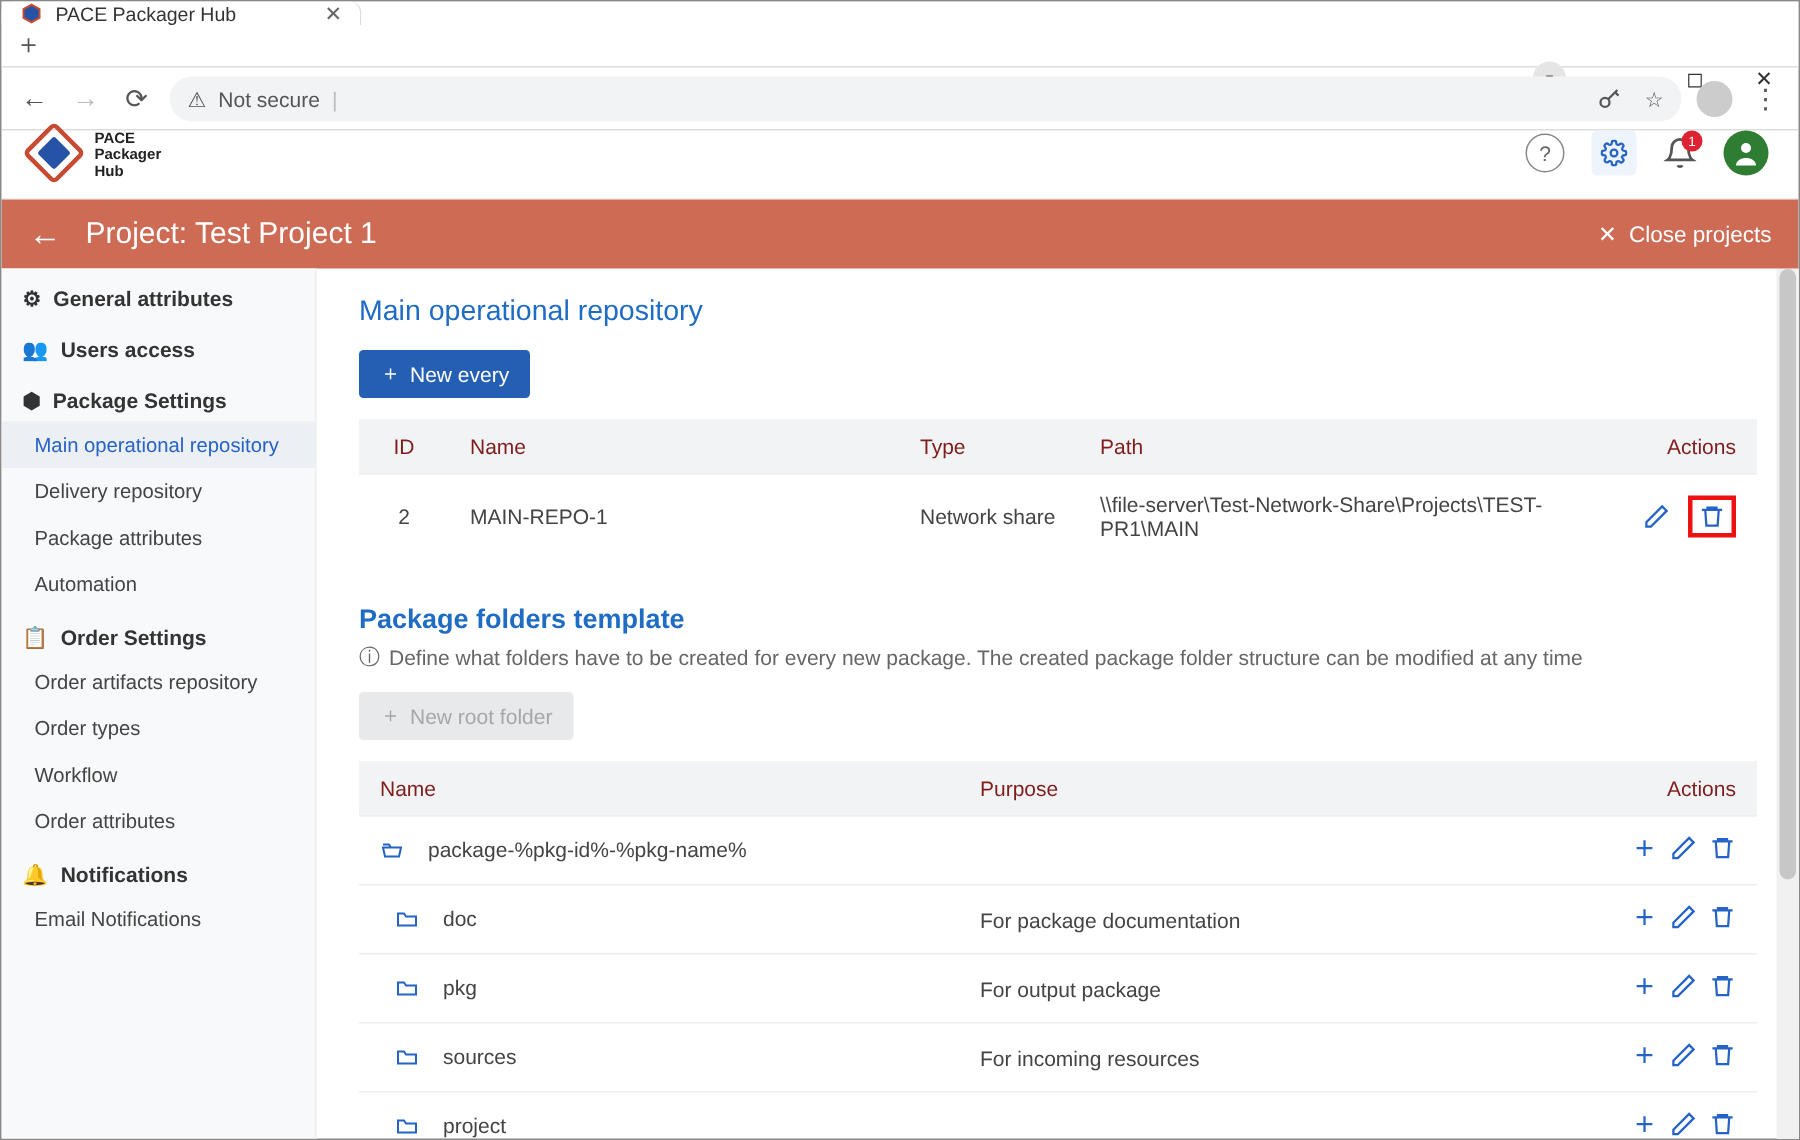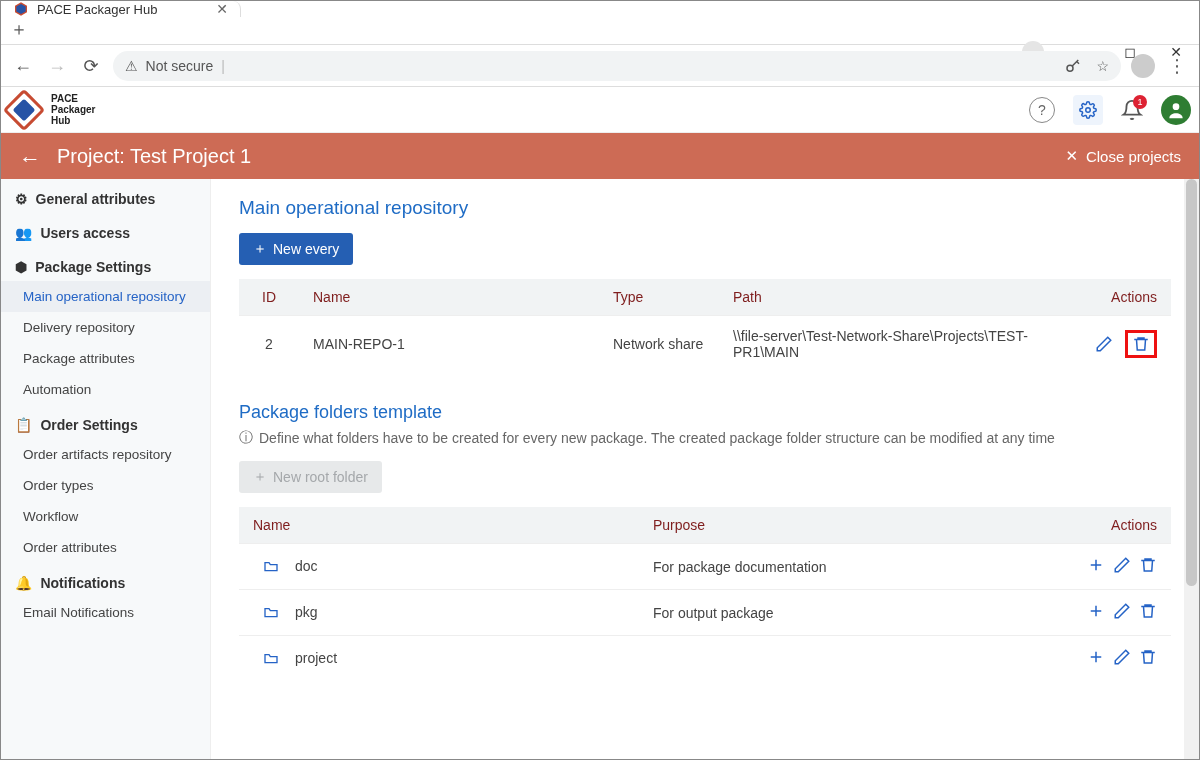--- a/index.html
+++ b/index.html
@@ -16,21 +16,21 @@
 
   
   .toolbar { height: 42px; display:flex; align-items:center; gap:10px; padding: 0 10px; border-bottom: 1px solid #ddd; }
   .navicon { width:24px; text-align:center; color:#555; font-size:18px;}
   .navicon.disabled { color:#bbb; }
   .addr { flex:1; height:30px; border-radius:15px; background:#f1f3f4; display:flex; align-items:center; padding:0 12px; gap:8px; color:#555; font-size:14px;}
   .addr-right { margin-left:auto; display:flex; gap:14px; align-items:center; color:#555; }
   .avatar-small { width:24px; height:24px; border-radius:50%; background:#ccc; display:inline-block;}
 
   
-  .apphead { height:46px; display:flex; align-items:center; padding:0 8px; gap:12px; border-bottom:1px solid #eee;}
+  .apphead { height:46px; display:flex; align-items:flex-start; padding:0 20px; gap:12px; border-bottom:1px solid #eee;}
   .logo { width:30px; height:30px; border:3px solid #c74b32; transform:rotate(45deg); border-radius:4px; position:relative;}
   .logo::after { content:""; position:absolute; inset:4px; background:#2653a6; border-radius:2px;}
   .logotext { font-size:10px; font-weight:700; line-height:1.1; color:#222;}
   .appicons { margin-left:auto; display:flex; gap:18px; align-items:center; }
   .iconcirc { width:26px; height:26px; border:1.5px solid #888; border-radius:50%; display:flex; align-items:center; justify-content:center; font-size:14px; color:#666;}
   .gear { color:#2563c6; border-color:#a9c4ea; width:30px; height:30px; background:#eef4fc; border-radius:4px; display:flex; align-items:center; justify-content:center;}
   .bell { position:relative; }
   .badge { position:absolute; top:-4px; right:-4px; width:14px; height:14px; border-radius:50%; background:#d23; color:#fff; font-size:9px; display:flex; align-items:center; justify-content:center;}
   .avatar { width:30px; height:30px; border-radius:50%; background:#2e7d32; display:flex; align-items:center; justify-content:center; color:#fff; }
 
@@ -41,21 +41,21 @@
 
   
   .appbody { display:flex; height: calc(760px - 44px - 42px - 46px - 46px); }
   .sidebar { width:210px; background:#f7f9fa; border-right:1px solid #eee; font-size:14px; color:#333; overflow:auto;}
   .side-sec { padding:12px 14px 6px; font-weight:600; display:flex; align-items:center; gap:8px;}
   .side-item { padding:8px 22px; font-size:13.5px; color:#444; cursor:pointer;}
   .side-item.active { background:#eceff3; color:#2563c6; }
 
   .content { flex:1; padding:18px 28px 18px; overflow:auto; position:relative;}
   .sectitle { color:#1f6cc5; font-size:19px; margin-bottom:14px;}
-  .sectitle2 { color:#1f6cc5; font-size:18px; margin:30px 0 2px;}
+  .sectitle2 { color:#1f6cc5; font-size:18px; margin:30px 0 2px;font-weight:bold;}
   .btn { display:inline-flex; align-items:center; gap:6px; padding:7px 14px; font-size:14px; border-radius:3px; cursor:pointer;}
   .btn-blue { background:#255fb3; color:#fff;}
   .btn-gray { background:#e7e9ea; color:#a5a8ab;}
 
   table { width:100%; border-collapse:collapse; margin-top:14px; font-size:14px; color:#444;}
   thead th { text-align:left; font-weight:400; background:#f1f3f4; padding:10px 14px; color:#7f1d1d;}
   tbody td { padding:12px 14px; border-top:1px solid #eee; vertical-align:middle;}
   .actcol { text-align:right; white-space:nowrap;}
   .aicon { color:#2563c6; margin-left:8px; display:inline-flex; }
   .highlight { border:3px solid #e11; padding:2px 4px;}
@@ -241,20 +241,41 @@
     <table>
       <thead>
           <tr>
         <th style="width:400px">Name</th>
         <th>Purpose</th>
         <th class="actcol" style="width:110px">Actions</th>
       </tr>
         </thead>
       <tbody id="folder-rows">
           <tr>
+            <td class=""><span style="display:inline-flex;align-items:center;gap:8px"><span class="foldicon">
+                  <svg width="16" height="14" viewBox="0 0 24 20" fill="none" stroke="#2563c6" stroke-width="2">
+                    <path d="M3 5h6l2 3h10M3 8l2 9h14l2-9z"></path>
+                  </svg>
+                </span>package-%pkg-id%-%pkg-name%</span></td>
+            <td></td>
+            <td class="actcol"><span class="aicon">
+                <svg width="18" height="18" viewBox="0 0 24 24" stroke="#2563c6" stroke-width="2">
+                  <path d="M12 5v14M5 12h14"></path>
+                </svg>
+              </span><span class="aicon">
+                <svg width="18" height="18" viewBox="0 0 24 24" fill="none" stroke="#2563c6" stroke-width="2">
+                  <path d="M17 3l4 4L7 21H3v-4z"></path>
+                </svg>
+              </span><span class="aicon">
+                <svg width="18" height="18" viewBox="0 0 24 24" fill="none" stroke="#2563c6" stroke-width="2">
+                  <path d="M3 6h18M8 6V4h8v2M6 6l1 14h10l1-14"></path>
+                </svg>
+              </span></td>
+          </tr>
+          <tr>
             <td class="indent"><span style="display:inline-flex;align-items:center;gap:8px"><span class="foldicon">
                   <svg width="16" height="14" viewBox="0 0 24 20" fill="none" stroke="#2563c6" stroke-width="2">
                     <path d="M3 5h6l2 3h10v9H3z"></path>
                   </svg>
                 </span>doc</span></td>
             <td>For package documentation</td>
             <td class="actcol"><span class="aicon">
                 <svg width="18" height="18" viewBox="0 0 24 24" stroke="#2563c6" stroke-width="2">
                   <path d="M12 5v14M5 12h14"></path>
                 </svg>
@@ -287,20 +308,41 @@
                 <svg width="18" height="18" viewBox="0 0 24 24" fill="none" stroke="#2563c6" stroke-width="2">
                   <path d="M3 6h18M8 6V4h8v2M6 6l1 14h10l1-14"></path>
                 </svg>
               </span></td>
           </tr>
           <tr>
             <td class="indent"><span style="display:inline-flex;align-items:center;gap:8px"><span class="foldicon">
                   <svg width="16" height="14" viewBox="0 0 24 20" fill="none" stroke="#2563c6" stroke-width="2">
                     <path d="M3 5h6l2 3h10v9H3z"></path>
                   </svg>
+                </span>sources</span></td>
+            <td>For incoming resources</td>
+            <td class="actcol"><span class="aicon">
+                <svg width="18" height="18" viewBox="0 0 24 24" stroke="#2563c6" stroke-width="2">
+                  <path d="M12 5v14M5 12h14"></path>
+                </svg>
+              </span><span class="aicon">
+                <svg width="18" height="18" viewBox="0 0 24 24" fill="none" stroke="#2563c6" stroke-width="2">
+                  <path d="M17 3l4 4L7 21H3v-4z"></path>
+                </svg>
+              </span><span class="aicon">
+                <svg width="18" height="18" viewBox="0 0 24 24" fill="none" stroke="#2563c6" stroke-width="2">
+                  <path d="M3 6h18M8 6V4h8v2M6 6l1 14h10l1-14"></path>
+                </svg>
+              </span></td>
+          </tr>
+          <tr>
+            <td class="indent"><span style="display:inline-flex;align-items:center;gap:8px"><span class="foldicon">
+                  <svg width="16" height="14" viewBox="0 0 24 20" fill="none" stroke="#2563c6" stroke-width="2">
+                    <path d="M3 5h6l2 3h10v9H3z"></path>
+                  </svg>
                 </span>project</span></td>
             <td></td>
             <td class="actcol"><span class="aicon">
                 <svg width="18" height="18" viewBox="0 0 24 24" stroke="#2563c6" stroke-width="2">
                   <path d="M12 5v14M5 12h14"></path>
                 </svg>
               </span><span class="aicon">
                 <svg width="18" height="18" viewBox="0 0 24 24" fill="none" stroke="#2563c6" stroke-width="2">
                   <path d="M17 3l4 4L7 21H3v-4z"></path>
                 </svg>

